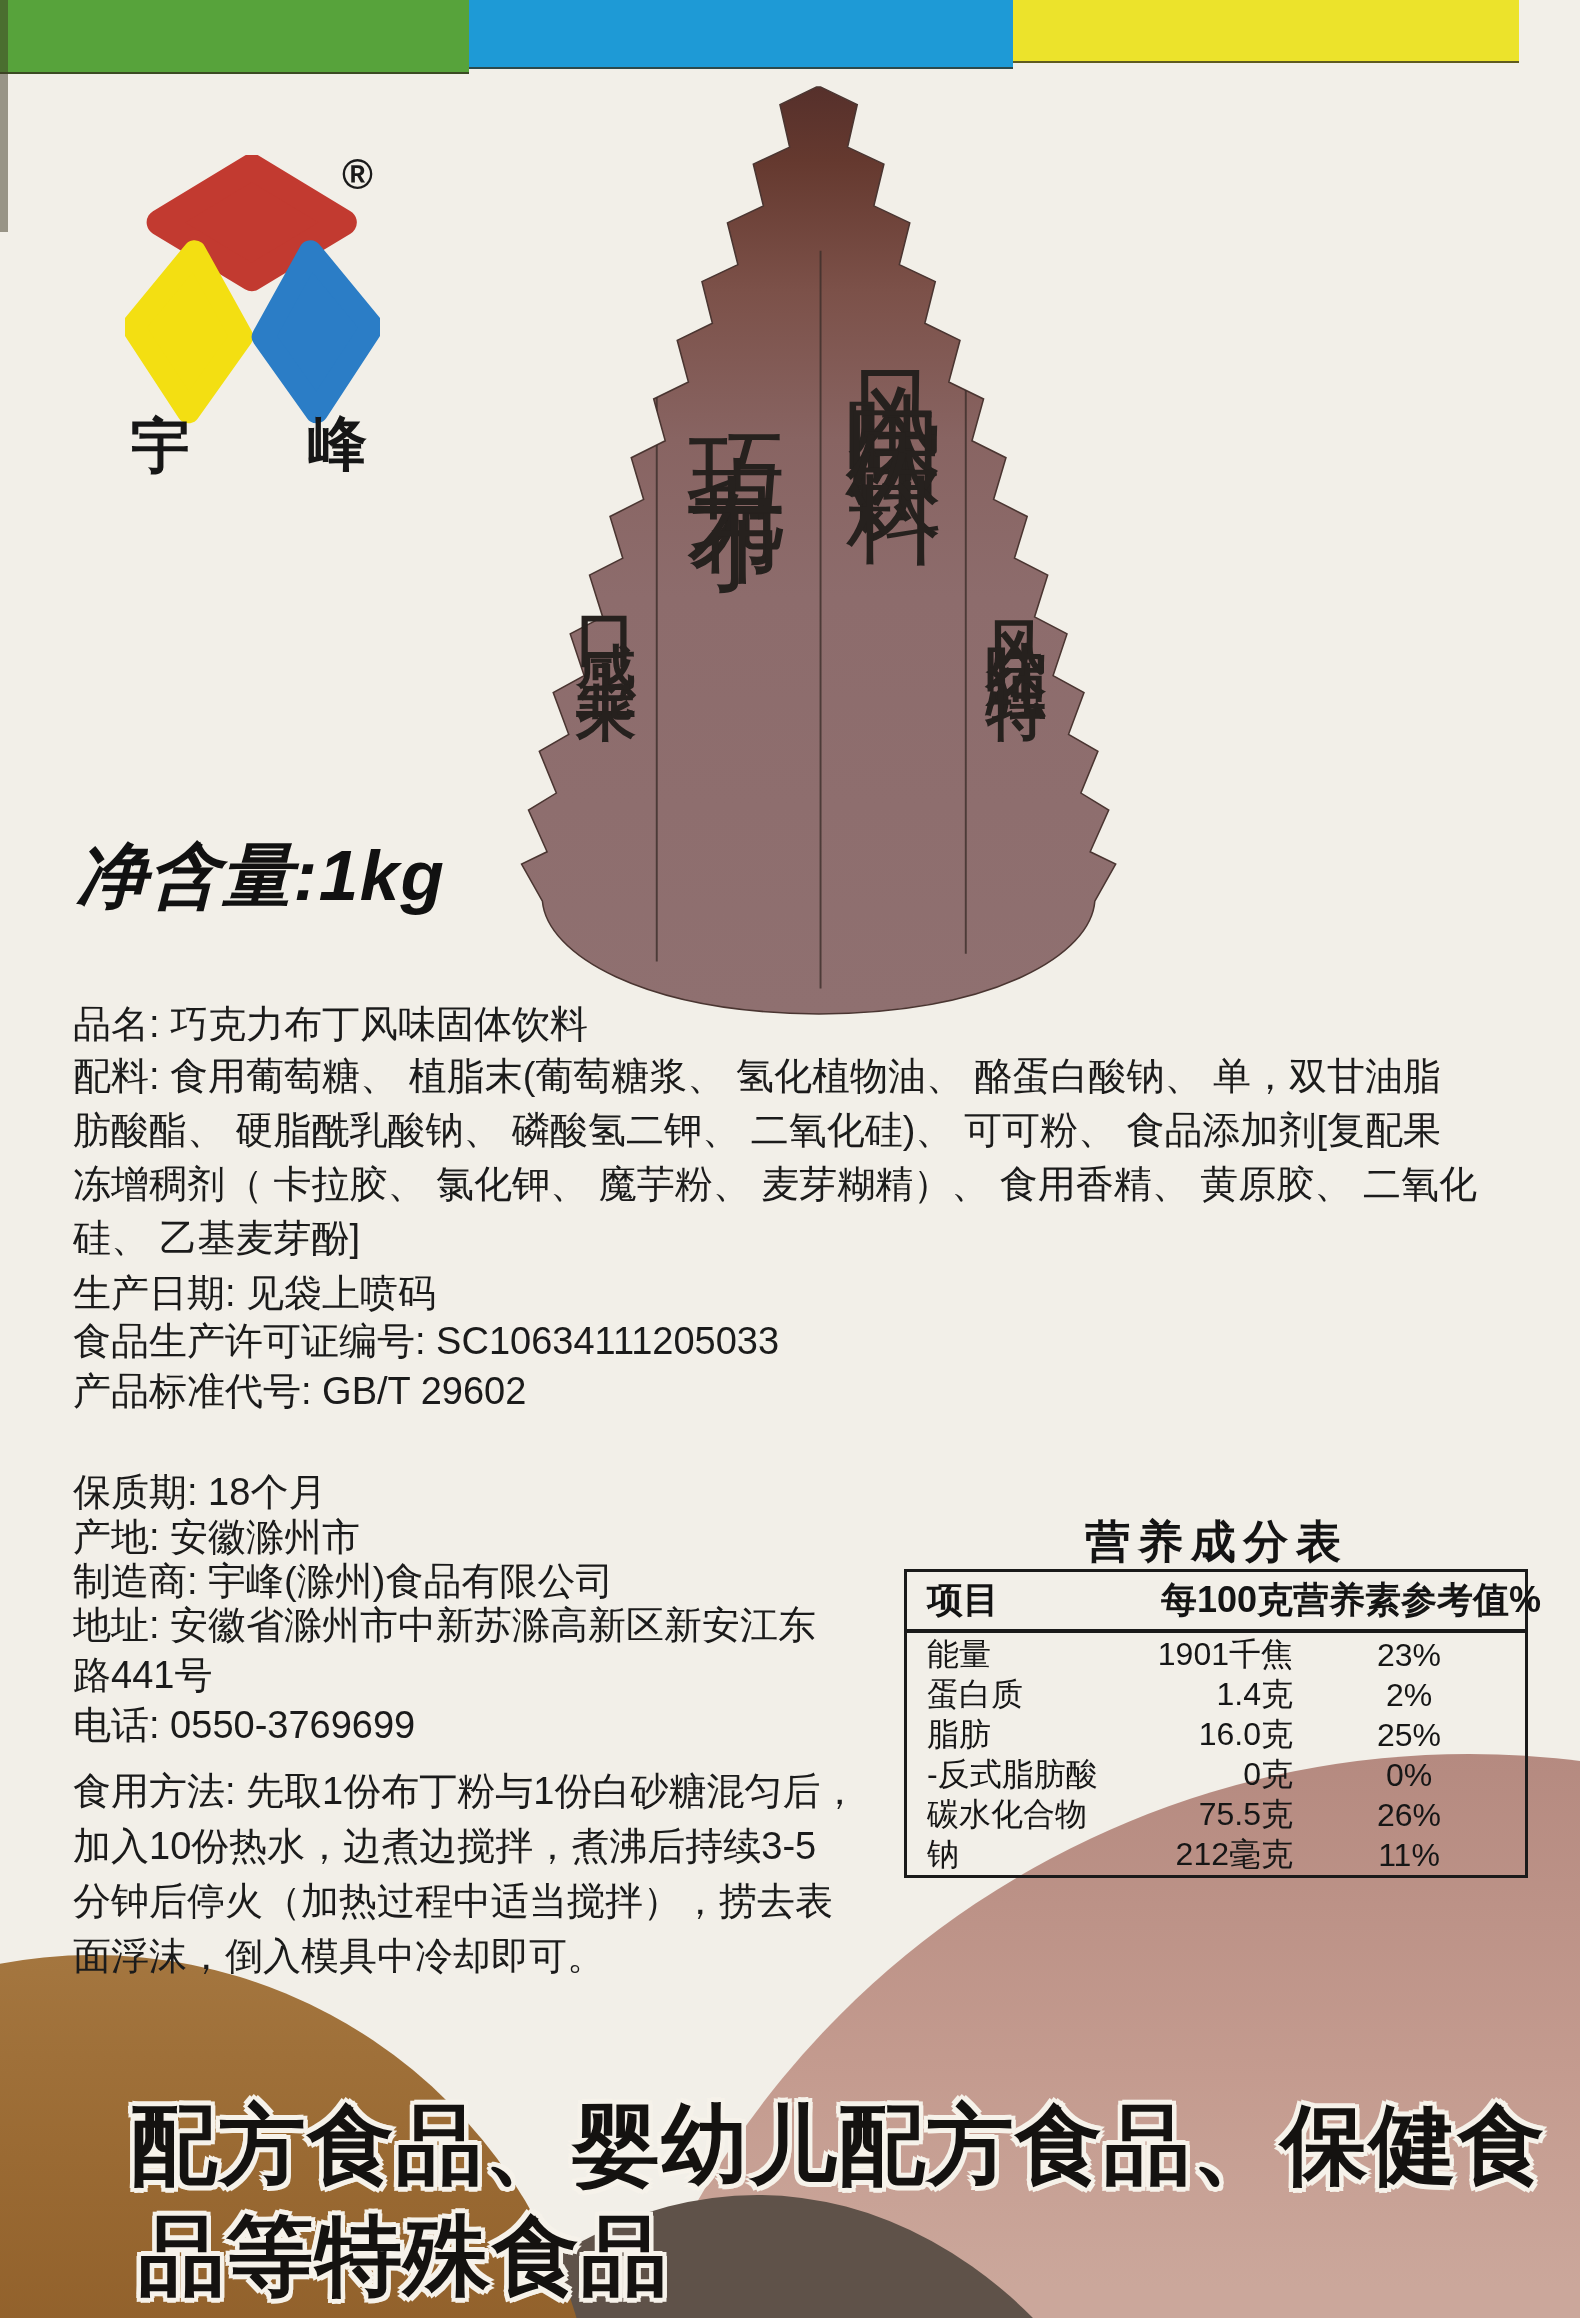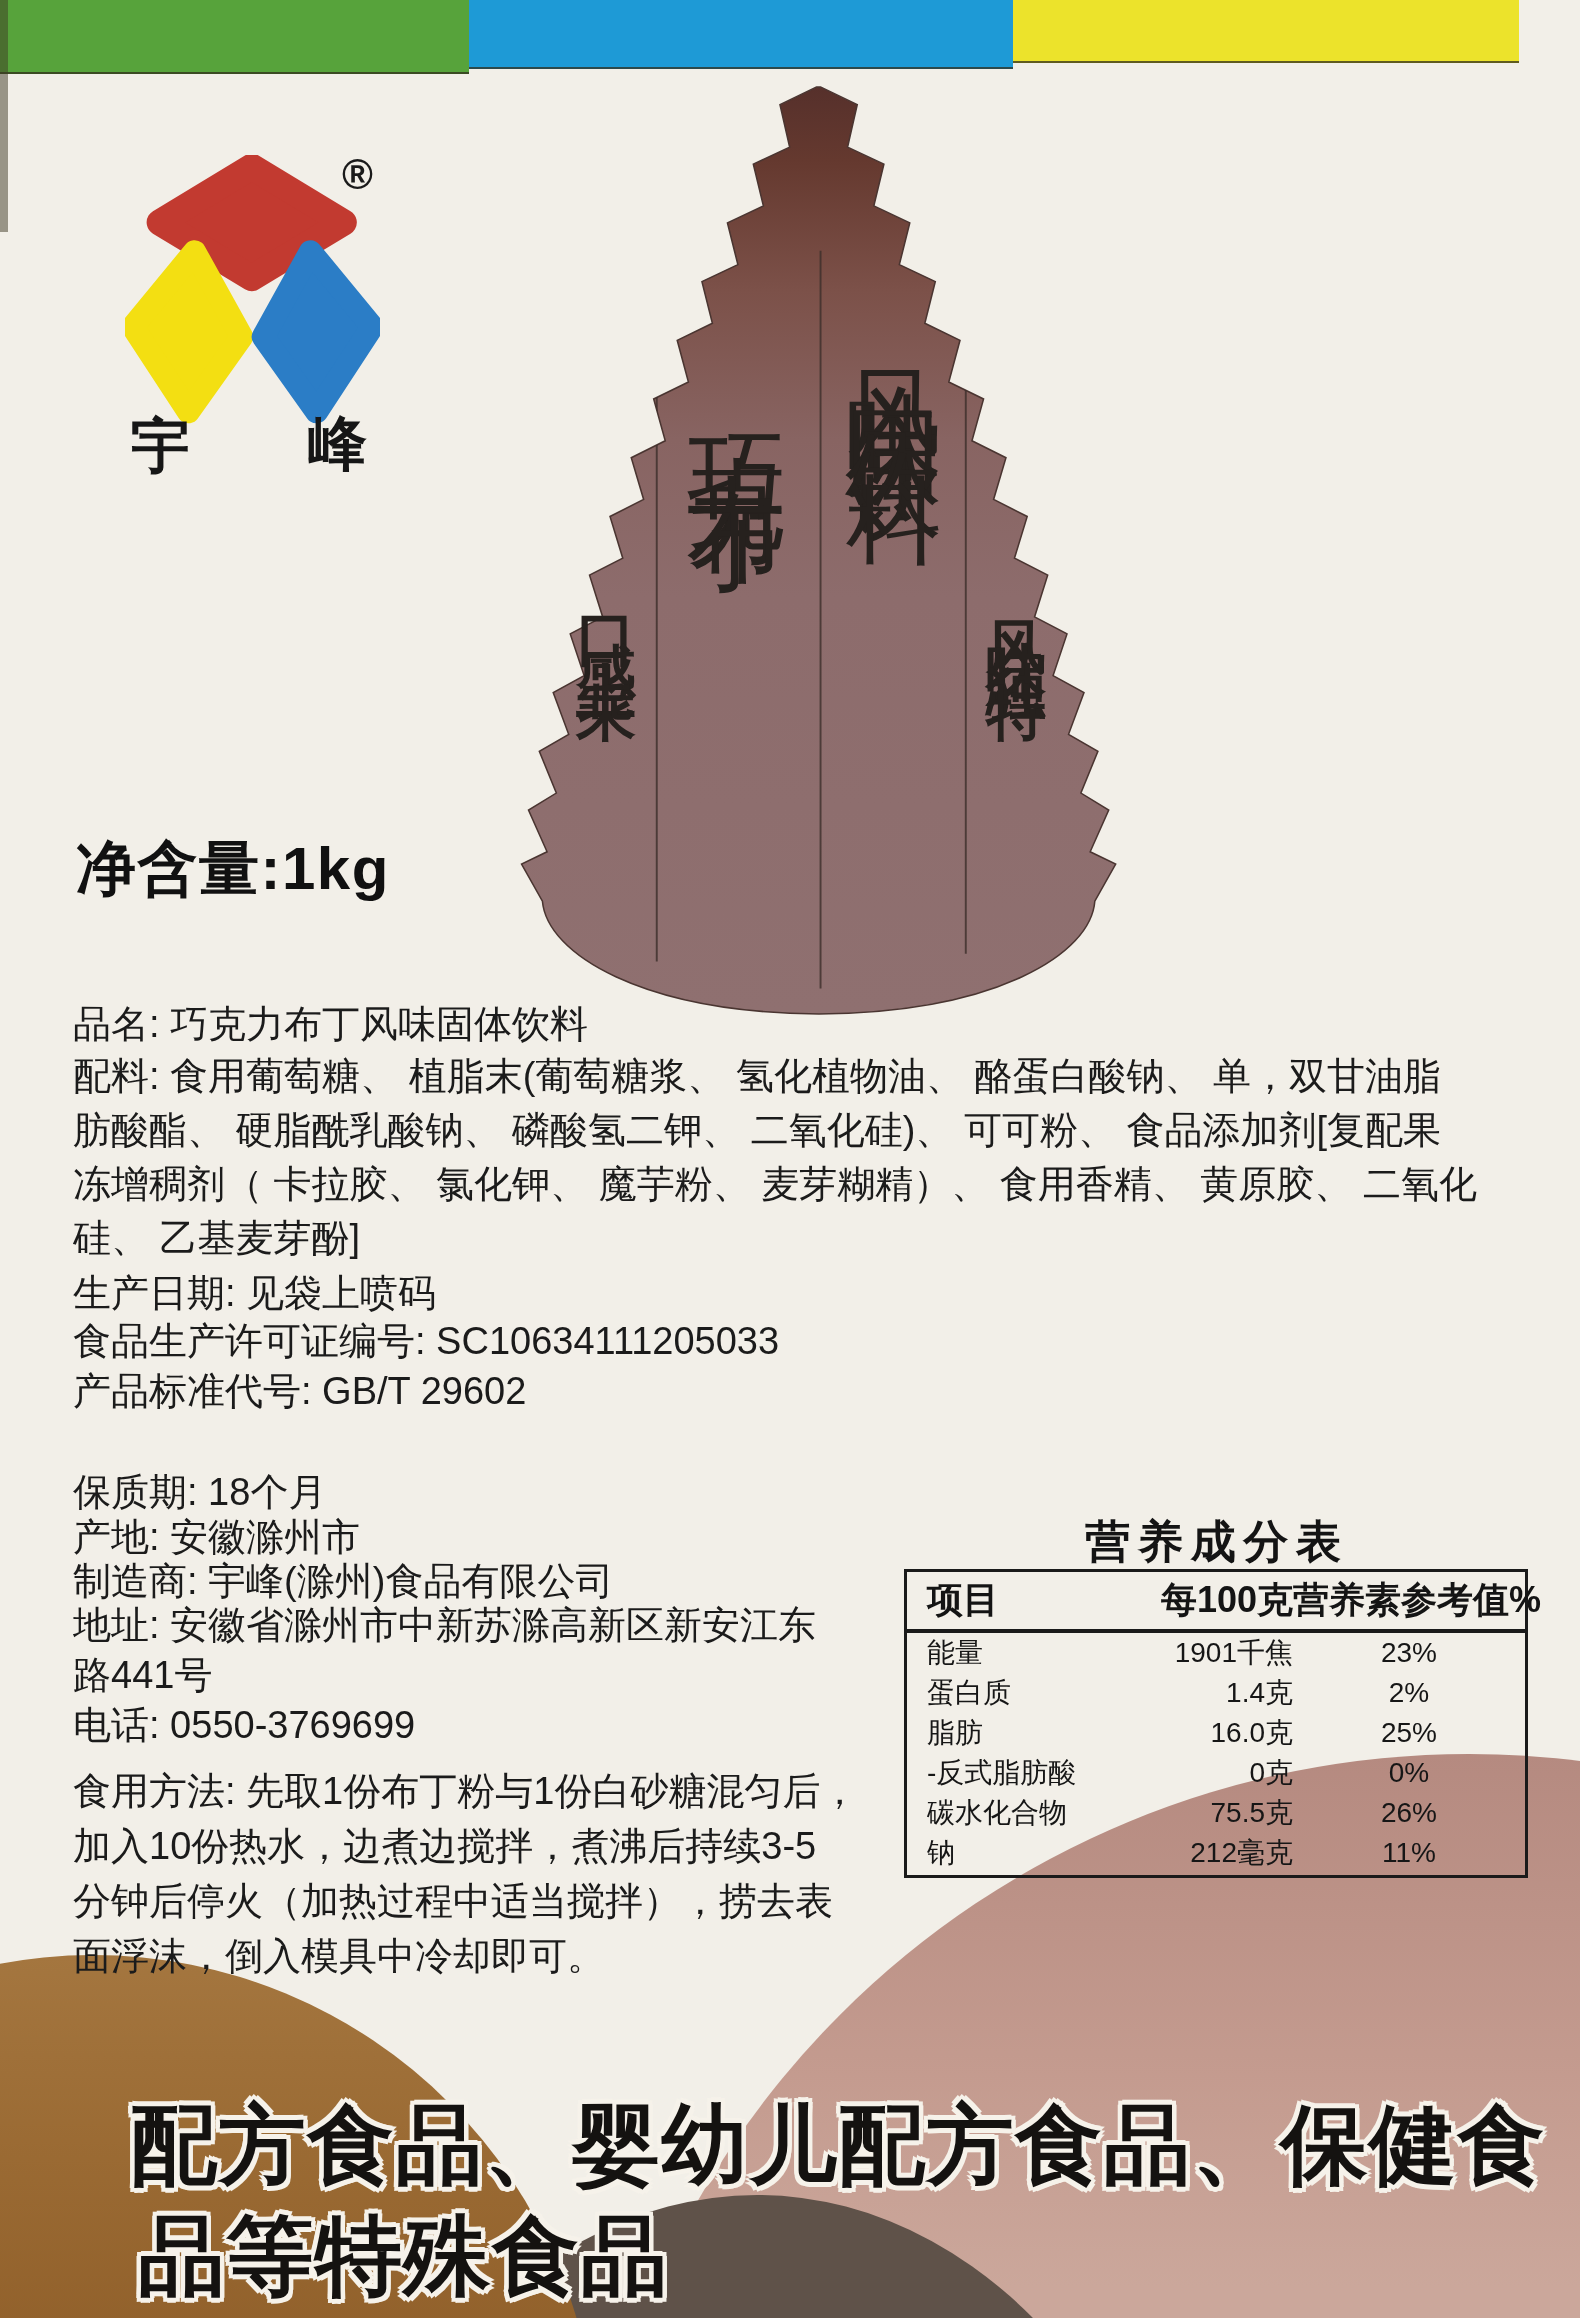--- a/index.html
+++ b/index.html
@@ -28,29 +28,29 @@
     position:absolute;z-index:3;
     writing-mode:vertical-rl;text-orientation:upright;
     font-family:"DejaVu Serif","Liberation Serif",serif;
     color:#26211e;white-space:nowrap;line-height:1;
   }
   .leaf-col.big1{left:688px;top:357px;font-size:99px;letter-spacing:18.5px;}
   .leaf-col.big2{left:847px;top:295px;font-size:96px;letter-spacing:20px;}
   .leaf-col.small-l{left:577px;top:573px;font-size:60px;letter-spacing:20px;font-weight:bold;}
   .leaf-col.small-r{left:987px;top:573px;font-size:60px;letter-spacing:20px;font-weight:bold;}
   
-  .net-content{left:76px;top:829px;font-size:60px;font-weight:bold;color:#111;letter-spacing:1.5px;z-index:4;}
+  .net-content{left:76px;top:829px;font-size:71px;font-weight:bold;color:#111;letter-spacing:1.5px;z-index:4;font-style:italic;}
   
   .info-line{position:absolute;left:73px;font-size:38px;color:#1b1b1b;white-space:nowrap;z-index:4;}
   
   .nut-title{left:904px;top:1512px;width:626px;text-align:center;font-size:45px;font-weight:bold;letter-spacing:7.7px;color:#141414;z-index:4;}
   .nut-table{left:904px;top:1569px;width:618px;height:303px;border:3.1px solid #1a1a1a;z-index:4;background:transparent;}
   .nut-row{display:grid;grid-template-columns:166px 220px 1fr;align-items:center;}
   .nut-head{height:57px;border-bottom:4.6px solid #1a1a1a;font-size:36px;font-weight:bold;color:#141414;}
-  .nut-data{height:40px;font-size:28px;color:#161616;}
+  .nut-data{height:40px;font-size:32px;color:#161616;}
   .cell-name{padding-left:20px;text-align:left;white-space:nowrap;}
   .cell-mid{text-align:right;white-space:nowrap;}
   .cell-pct{text-align:center;white-space:nowrap;}
   
   .shape{position:absolute;border-radius:50%;}
   .shape-rosy{left:580px;top:1754px;width:1778px;height:1778px;background:linear-gradient(180deg,#b58a80 0%,#c49b8f 18%,#cba79b 30%);z-index:1;}
   .shape-dark{left:301px;top:2195px;width:912px;height:1206px;background:#5f5249;z-index:1;}
   .shape-brown{left:-411px;top:1955px;width:1008px;height:1012px;background:linear-gradient(180deg,#a4763f 0%,#9a6a33 20%,#8e5d28 45%);z-index:2;}
   
   .warn{

